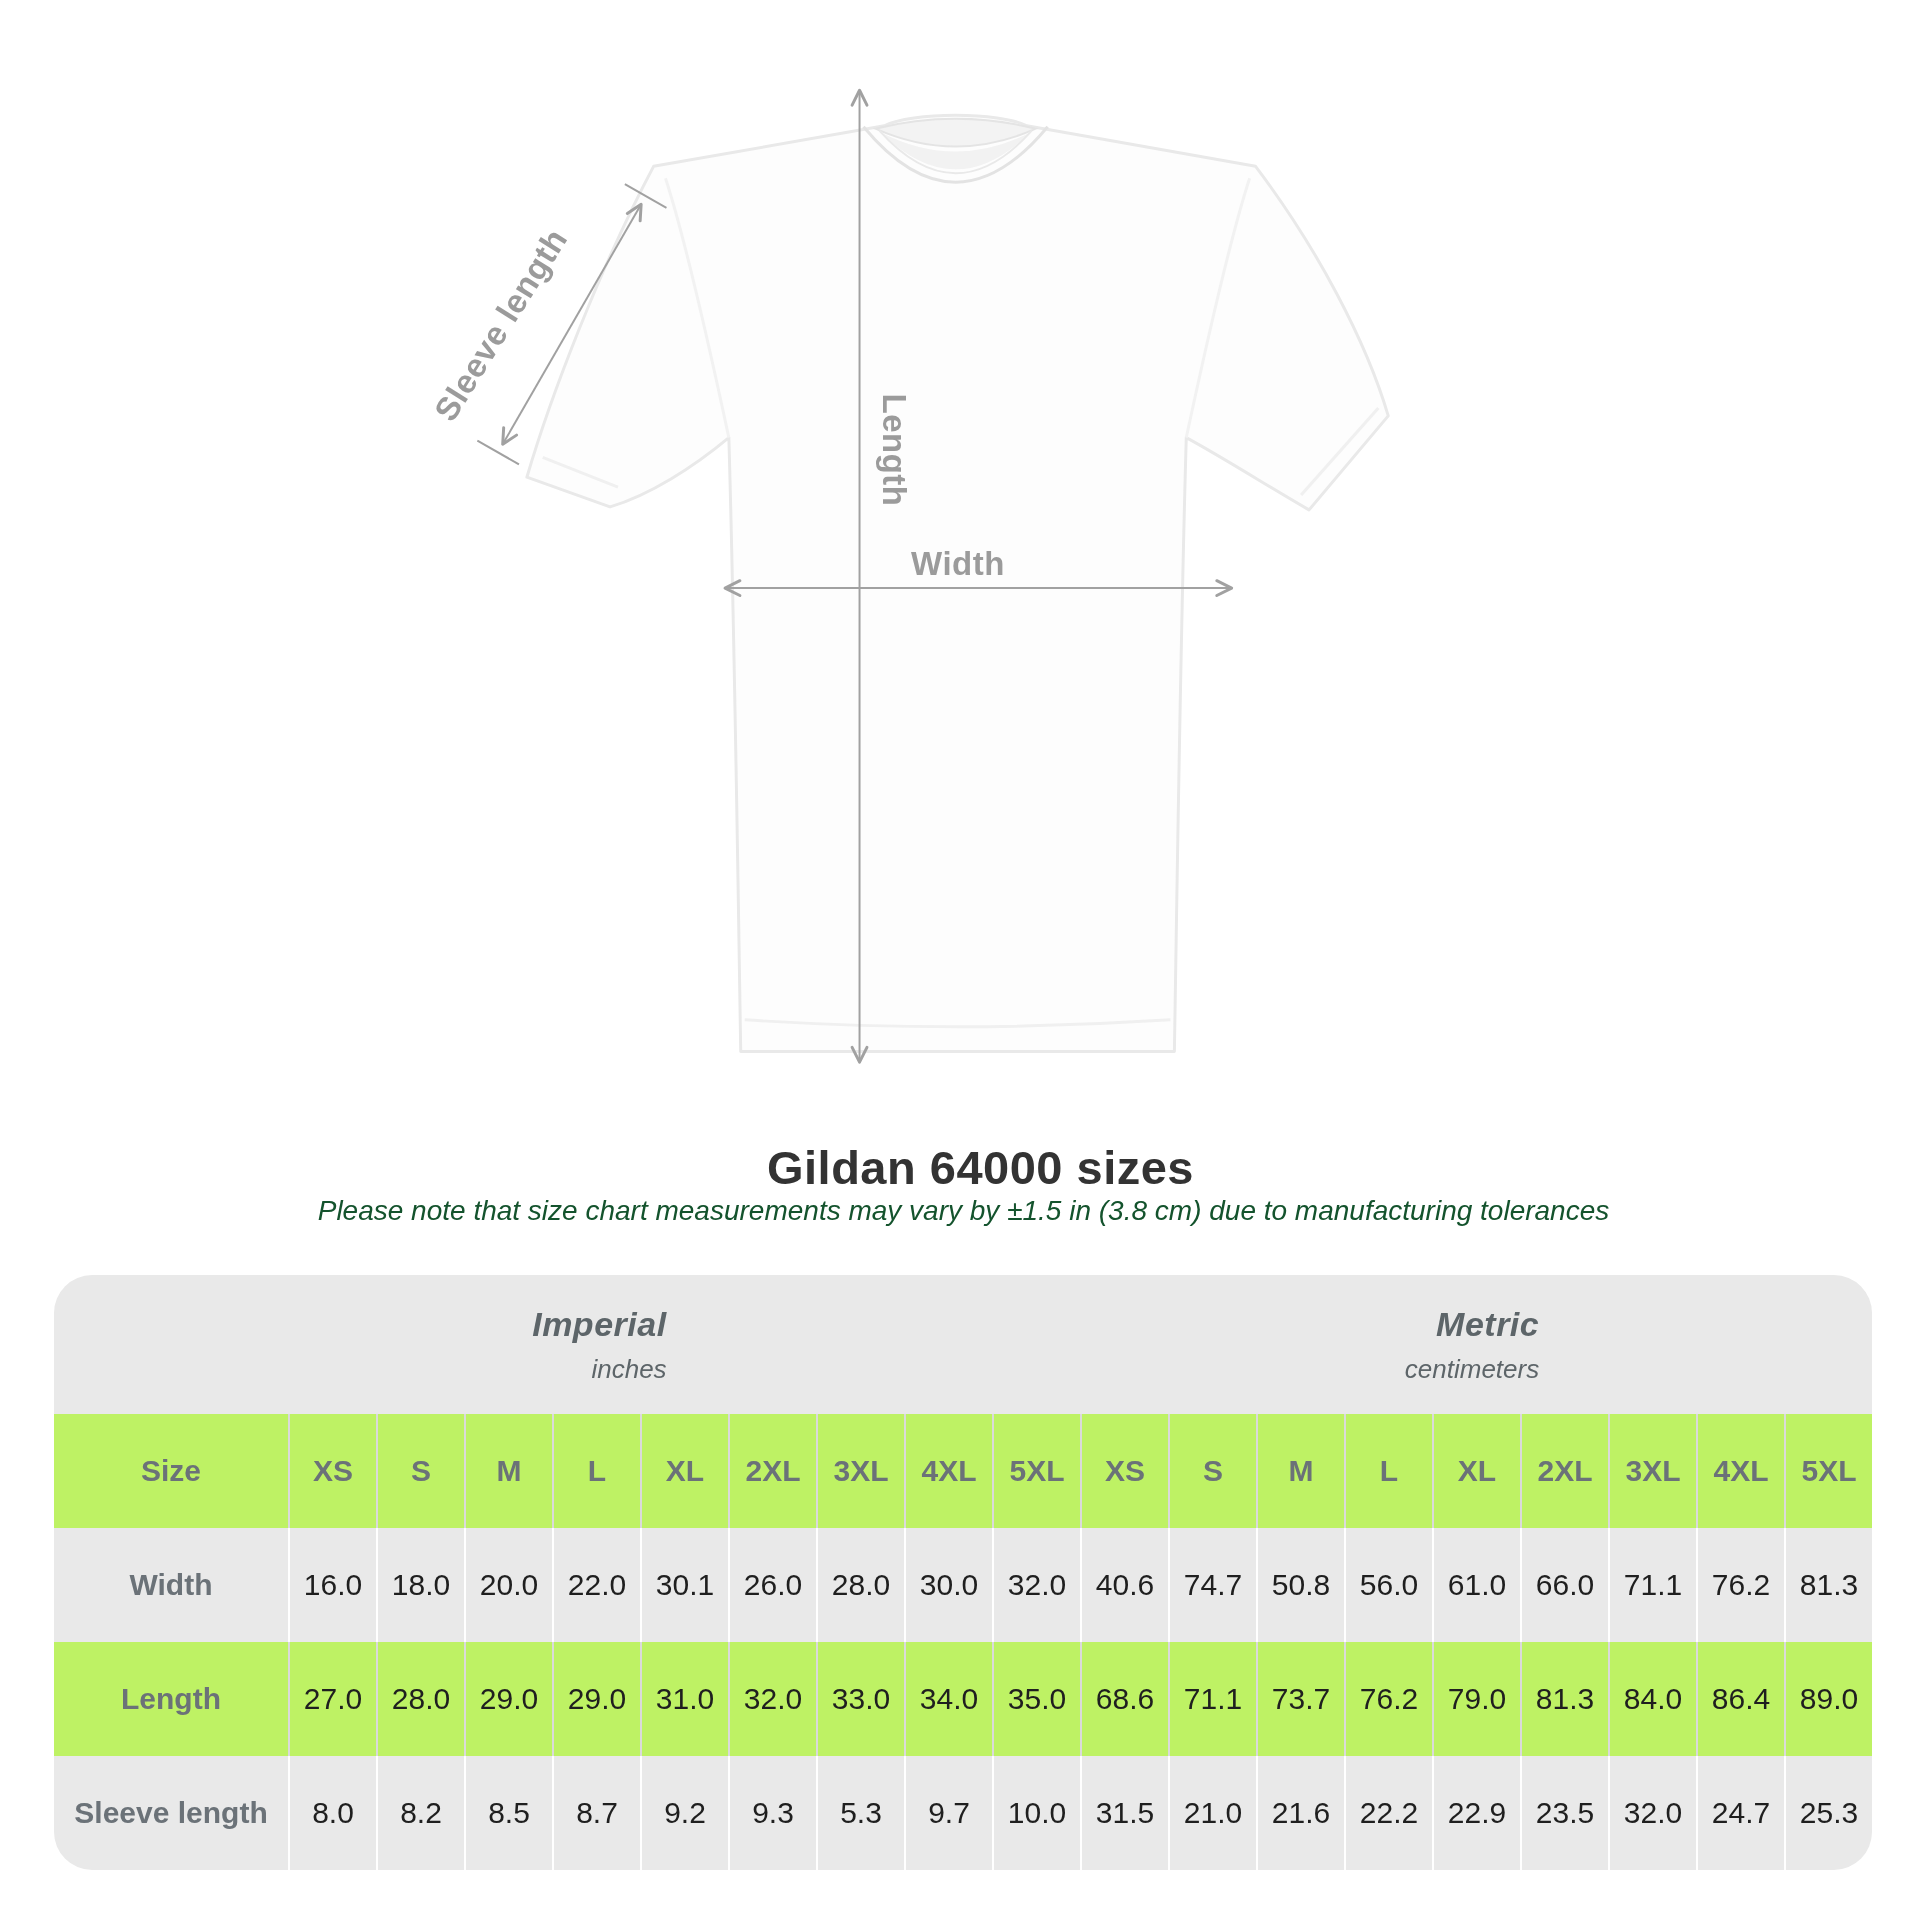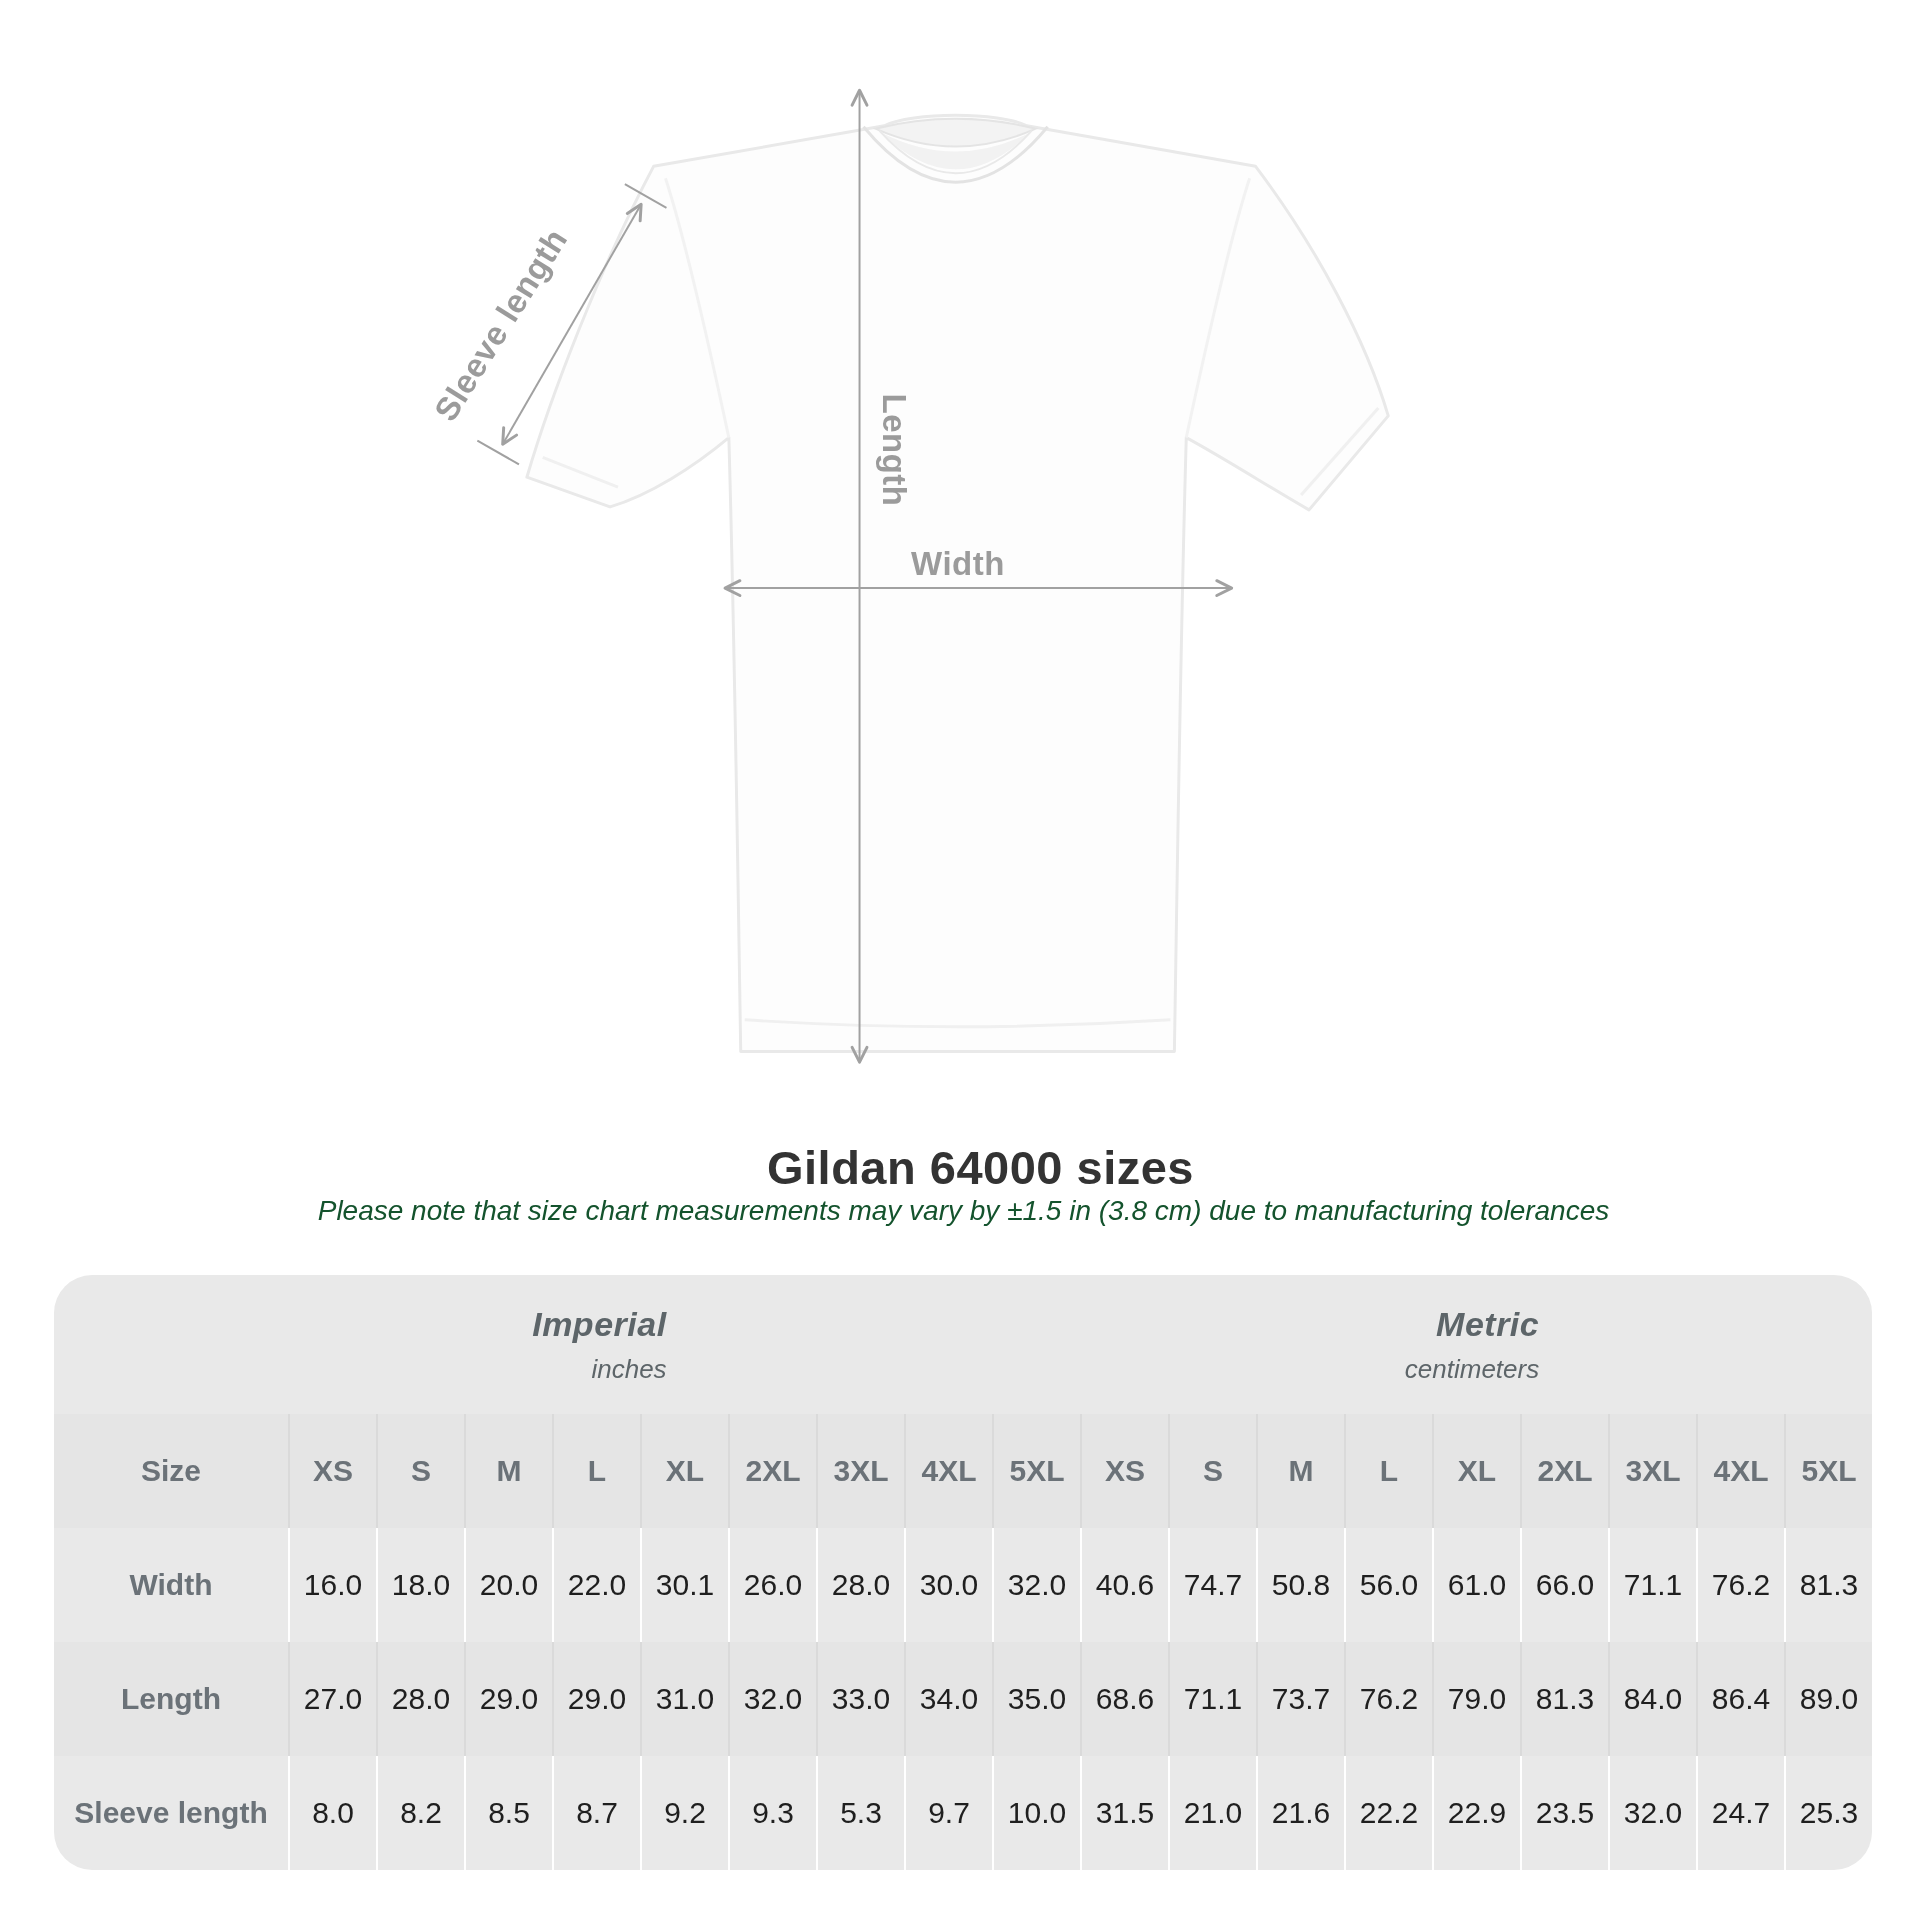--- a/index.html
+++ b/index.html
@@ -28,21 +28,21 @@
   .unit{position:absolute;top:50%;transform:translate(-50%,-50%);
         text-align:right;color:#5d6569;}
   .unit-imperial{left:30%;}
   .unit-metric{left:78%;}
   .unit-name{font-size:34px;font-weight:700;font-style:italic;letter-spacing:0.5px;}
   .unit-sub{font-size:26px;font-style:italic;margin-top:10px;}
 
   .grid{display:grid;grid-template-columns:234px repeat(18,1fr);}
   .cell{height:114px;display:flex;align-items:center;justify-content:center;
         font-size:30px;box-sizing:border-box;}
-  .cell.r-white{background:#e5e5e5;border-left:2px solid #dadada;}
+  .cell.r-white{background:#bef264;border-left:2px solid #dadada;}
   .cell.r-gray{background:#e9e9e9;border-left:2px solid #ffffff;}
   .grid > .cell:nth-child(19n+1){border-left:none;}
   .cell.head,.cell.rowlabel{font-weight:700;color:#6b7278;}
   .cell.val{color:#1f1f1f;}
   .cell.corner-bl{border-radius:0 0 0 38px;}
   .cell.corner-br{border-radius:0 0 38px 0;}
 </style>
 </head>
 <body>
 

